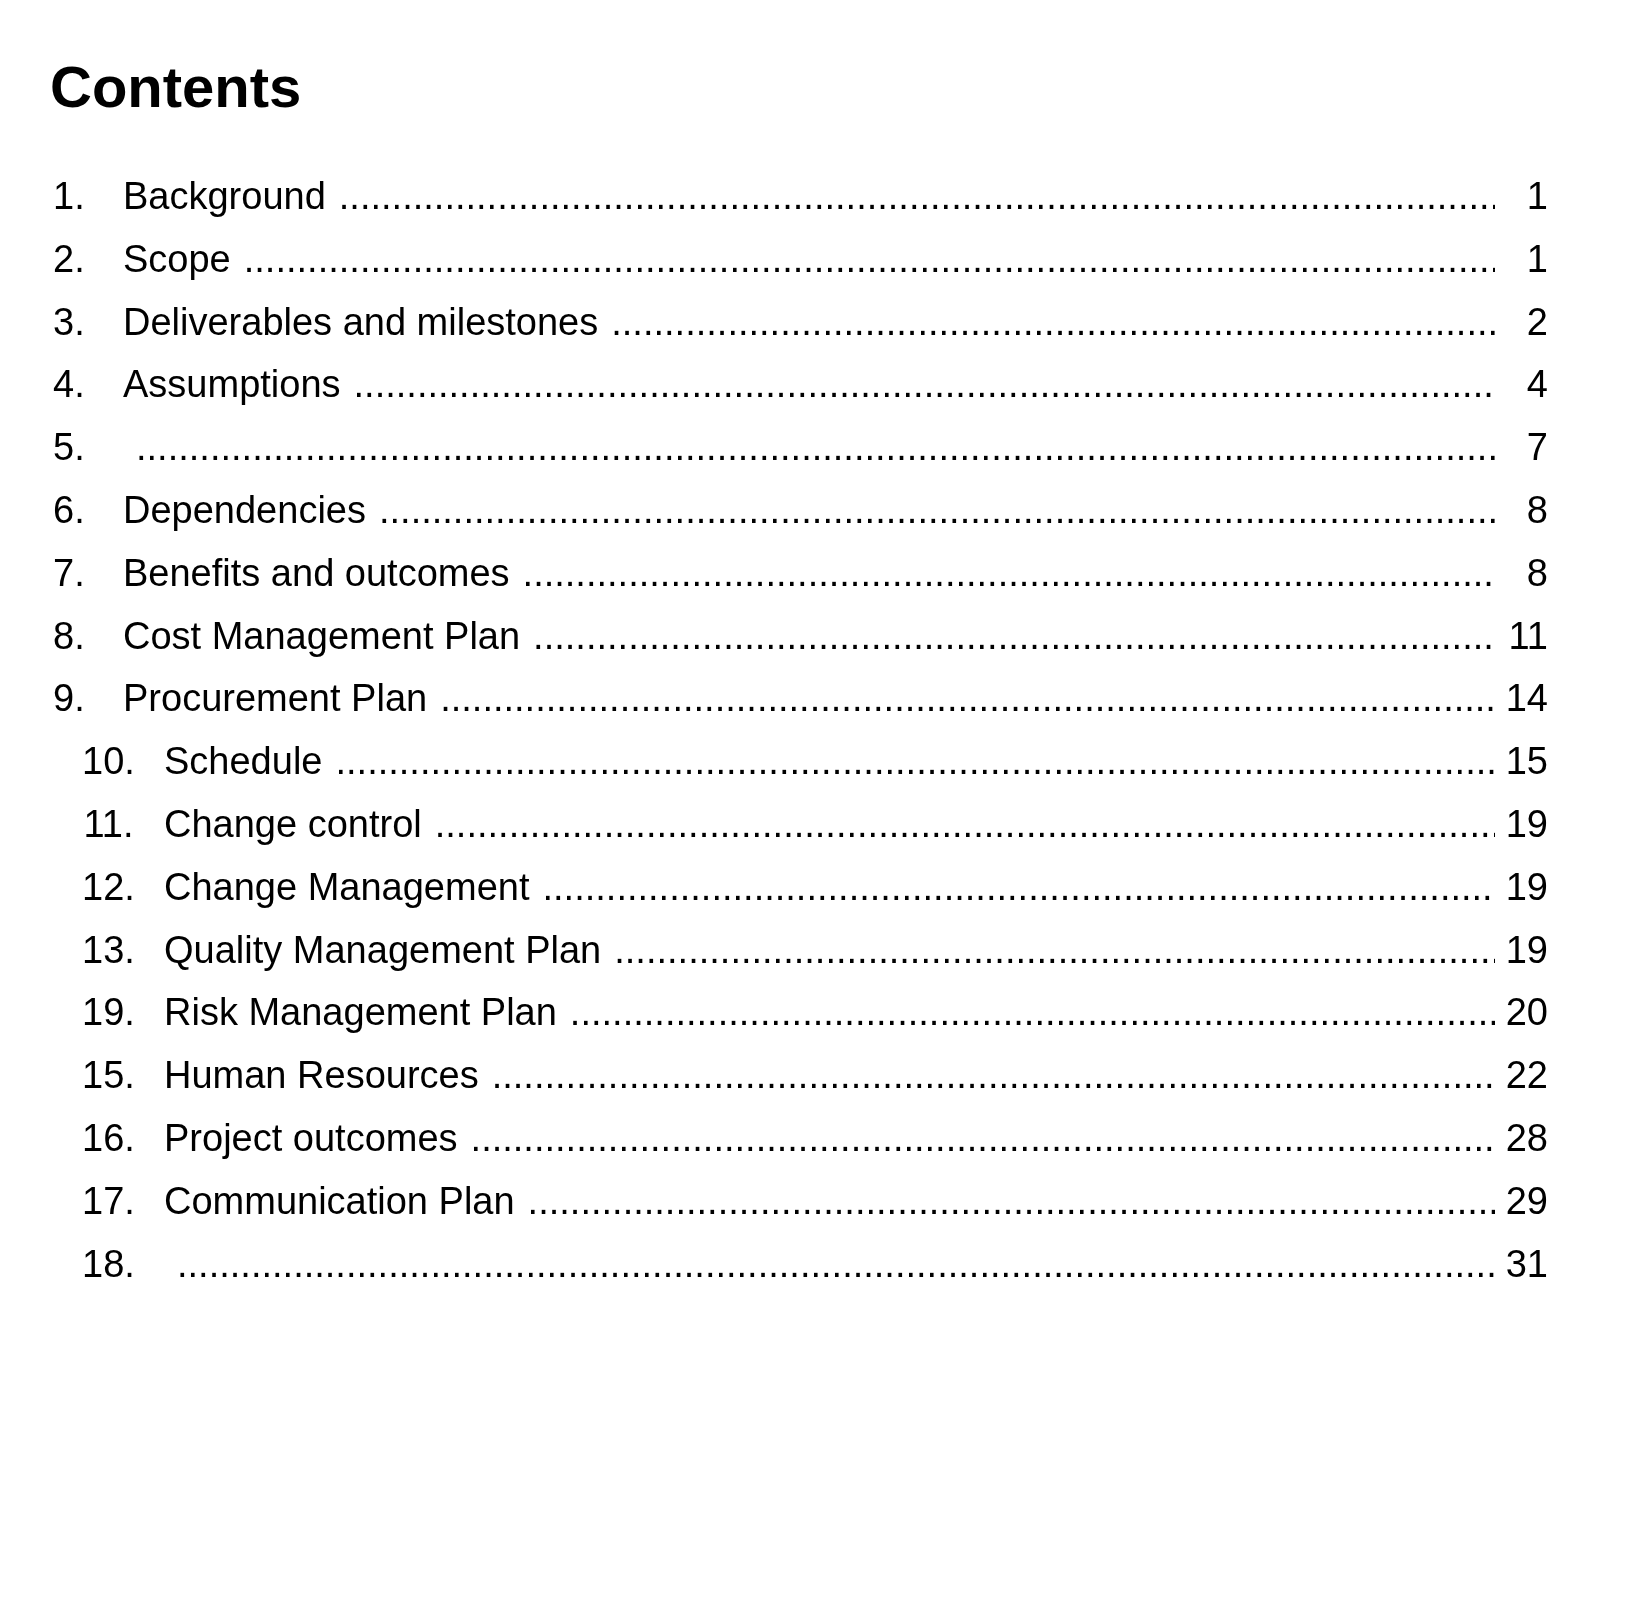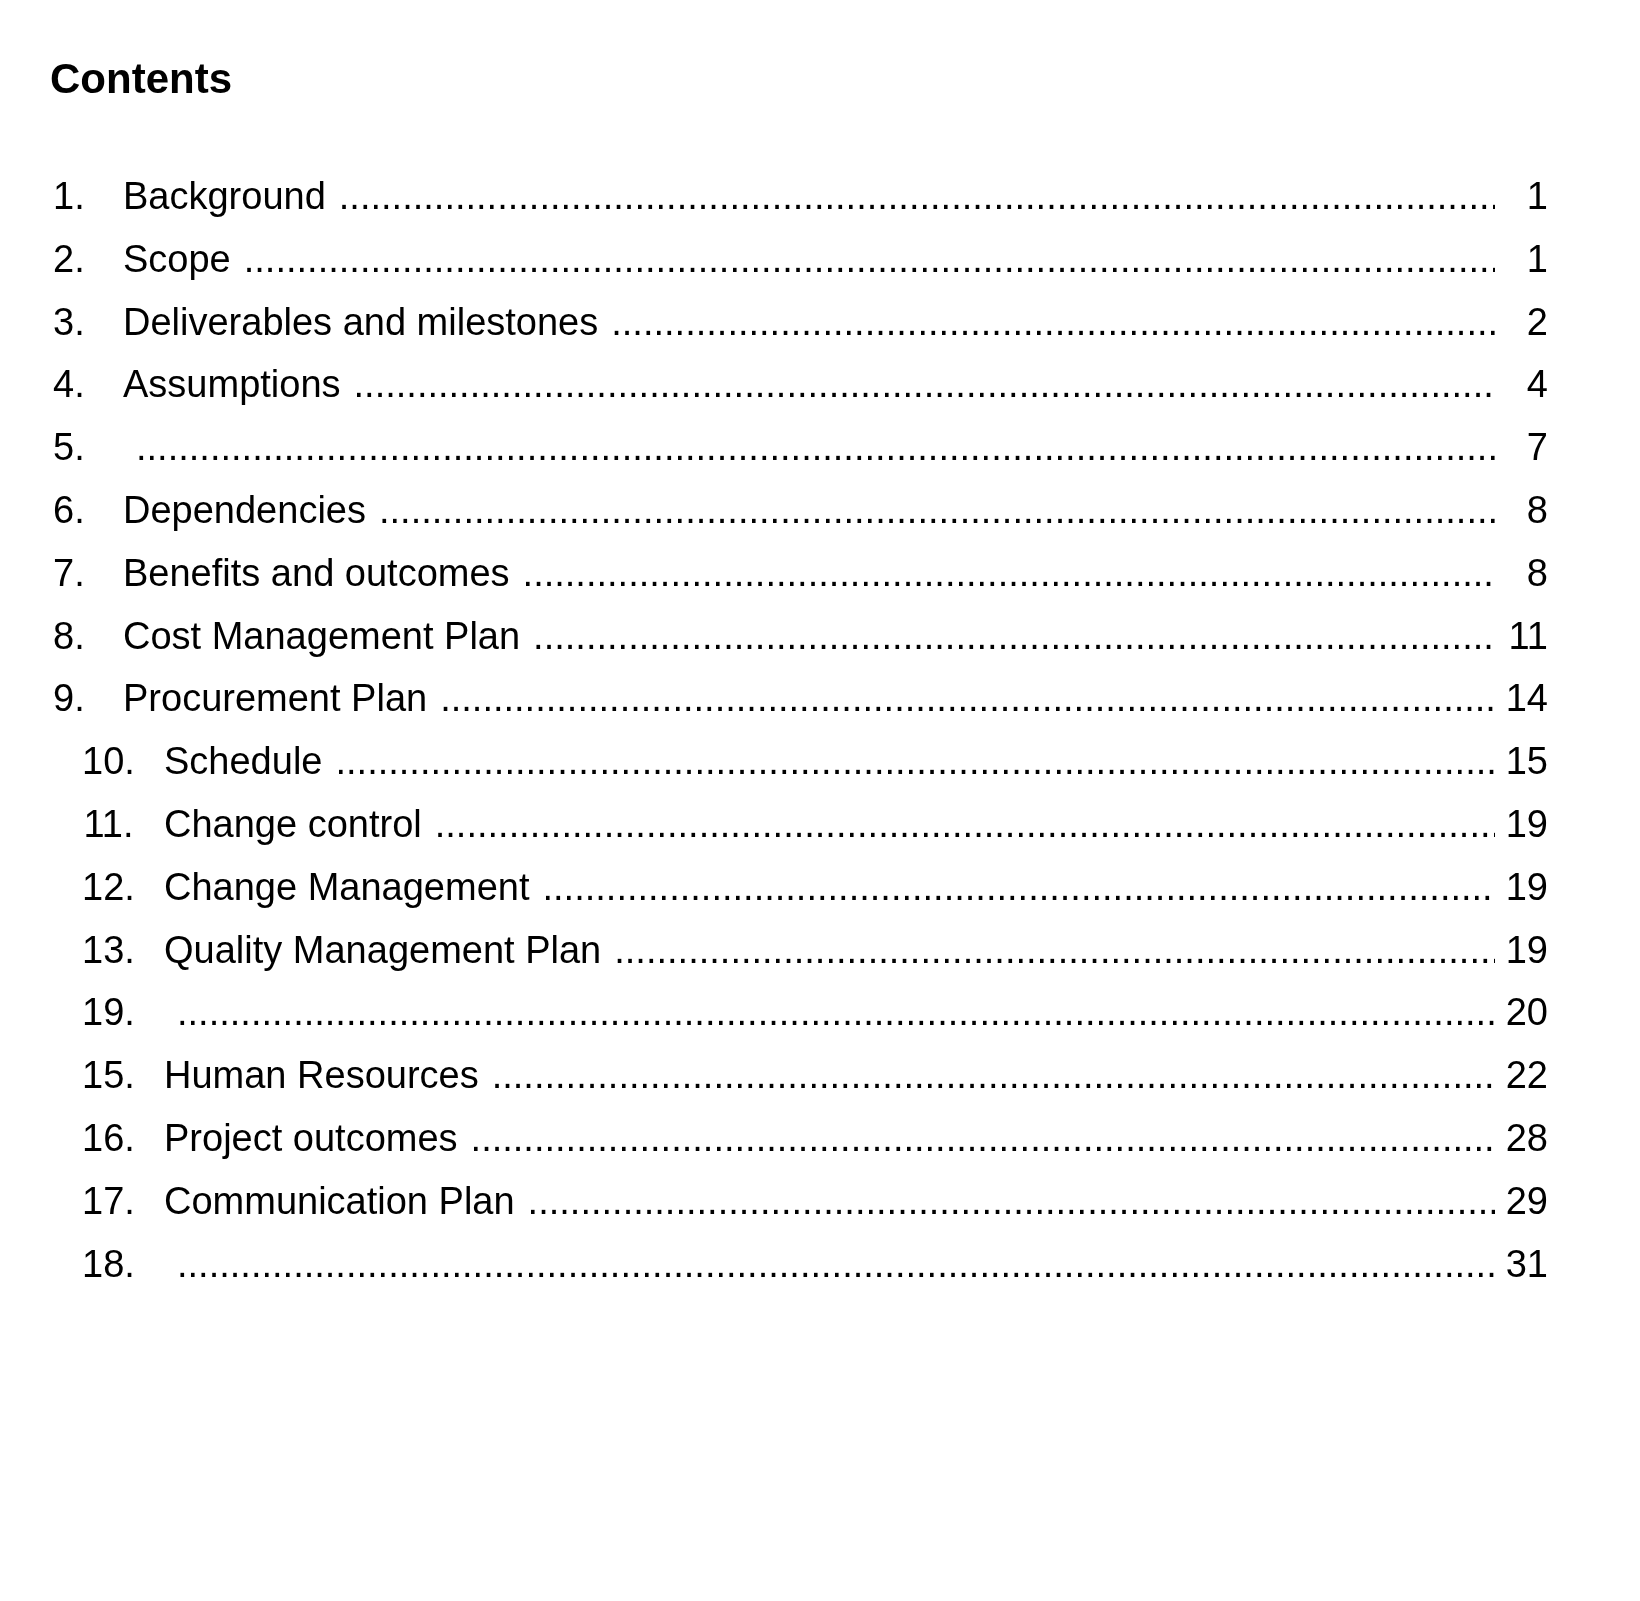--- a/index.html
+++ b/index.html
@@ -14,21 +14,21 @@
     background: #ffffff;
     color: #000000;
     font-family: "Liberation Sans", sans-serif;
     overflow: hidden;
   }
   .title {
     position: absolute;
     left: 50px;
     top: 58px;
     margin: 0;
-    font-size: 42px;
+    font-size: 58px;
     line-height: 1;
     font-weight: bold;
     color: #000000;
   }
   .toc {
     position: absolute;
     left: 53px;
     top: 165px;
     width: 1495px;
   }
@@ -144,20 +144,21 @@
     <span class="pagenum">19</span>
   </div>
       <div class="row wide-num">
     <span class="num">13.</span>
     <span class="label">Quality Management Plan</span>
     <span class="leader">................................................................................................................................................................................................................................................</span>
     <span class="pagenum">19</span>
   </div>
       <div class="row wide-num">
     <span class="num">19.</span>
+    <span class="label">Risk Management Plan</span>
     <span class="leader">................................................................................................................................................................................................................................................</span>
     <span class="pagenum">20</span>
   </div>
       <div class="row wide-num">
     <span class="num">15.</span>
     <span class="label">Human Resources</span>
     <span class="leader">................................................................................................................................................................................................................................................</span>
     <span class="pagenum">22</span>
   </div>
       <div class="row wide-num">

